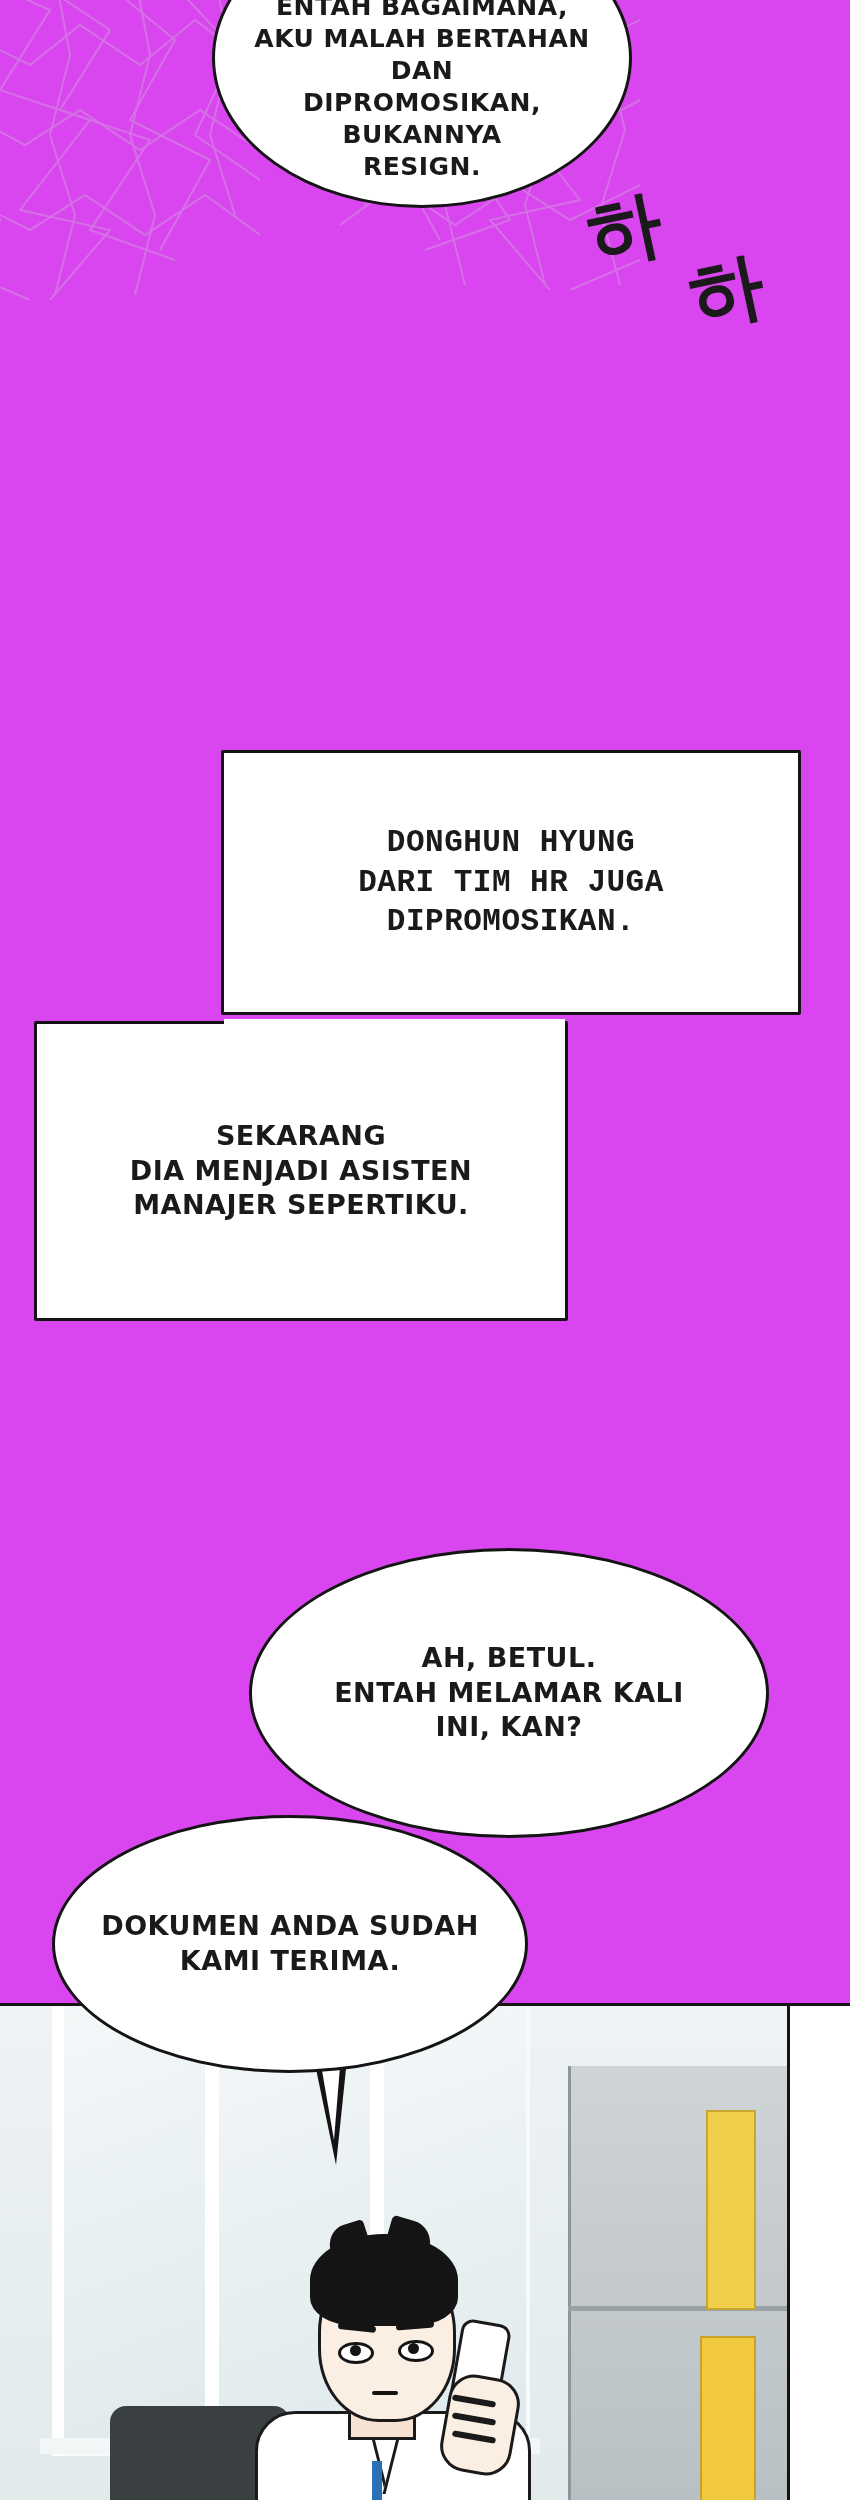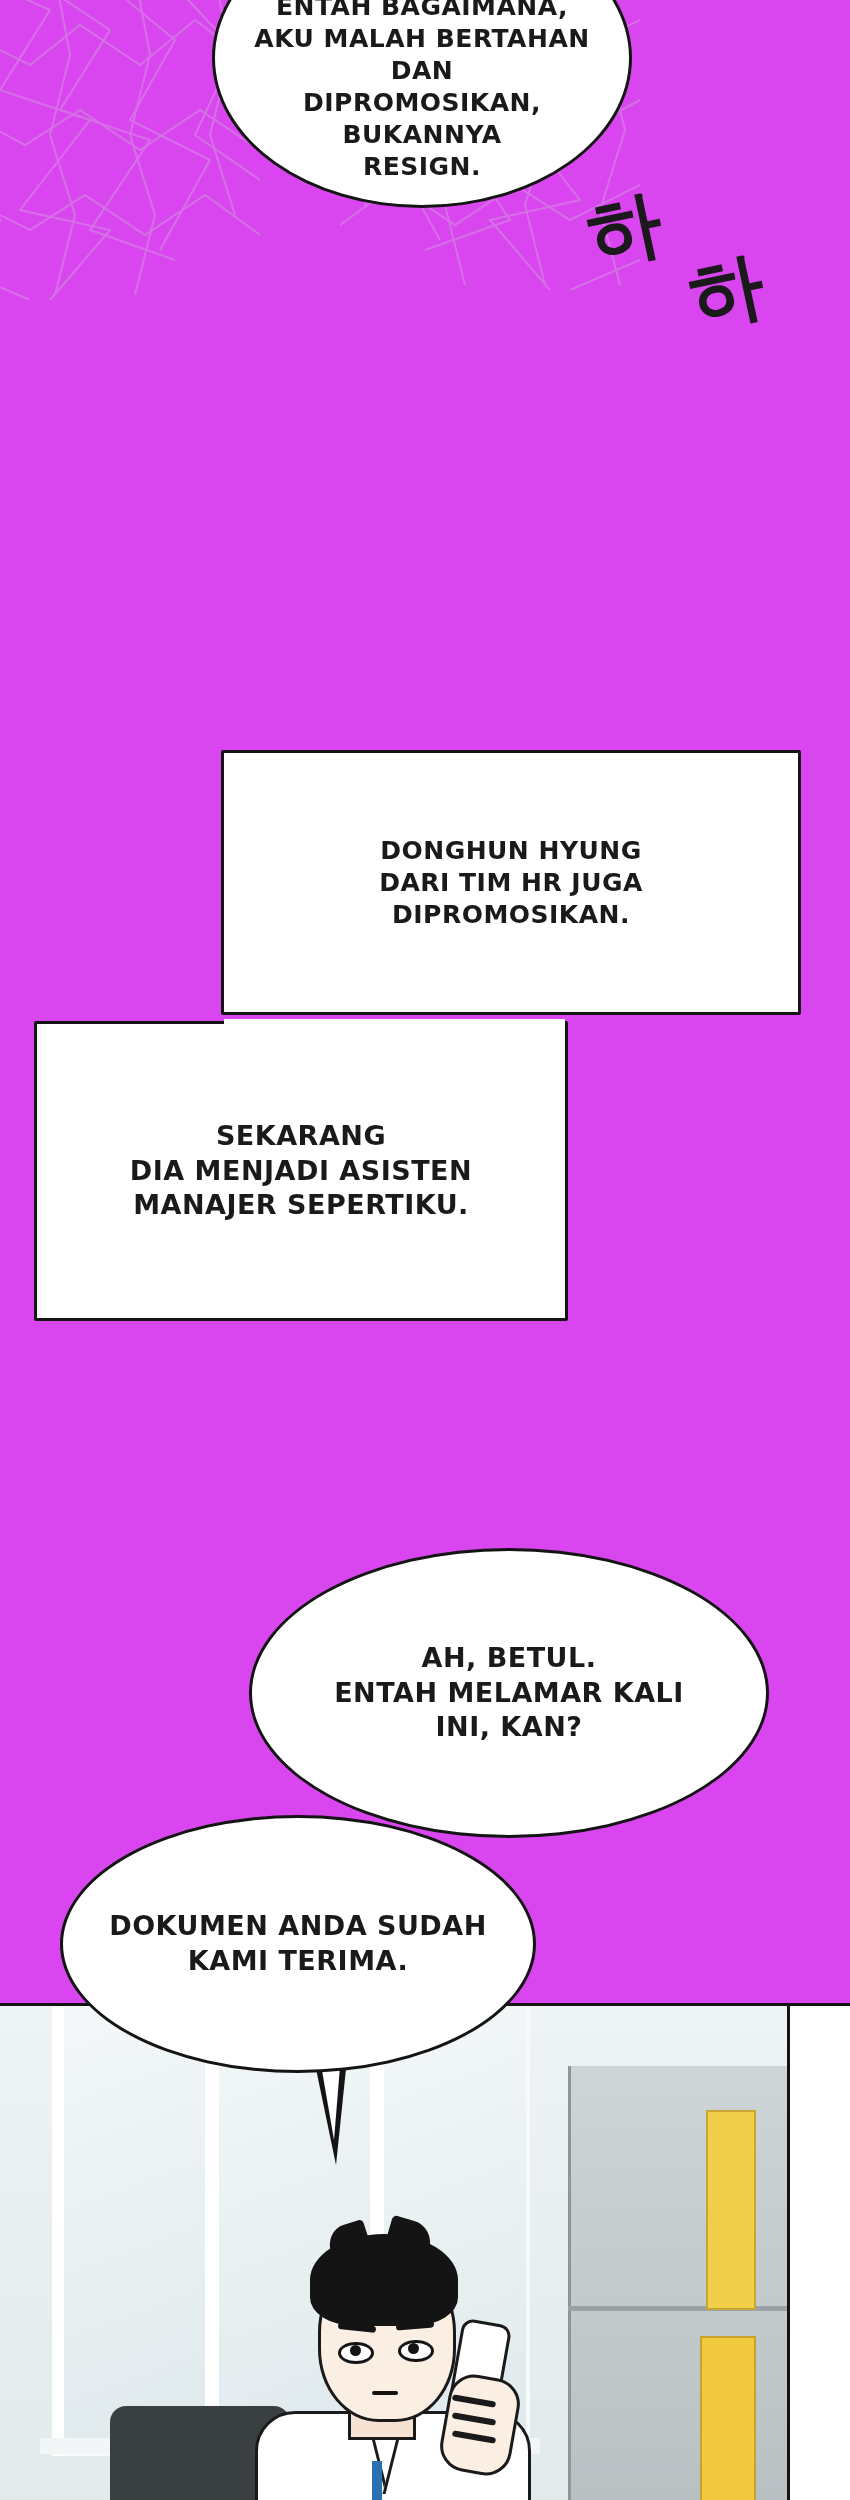--- a/index.html
+++ b/index.html
@@ -61,21 +61,21 @@
 
   
   #bubble-2 {
     left: 221px;
     top: 750px;
     width: 580px;
     height: 265px;
     border-radius: 2px;
     padding: 10px 26px;
   }
-  #bubble-2 .bubble-text { font-size: 25px; }
+  #bubble-2 .bubble-text { font-size: 31px; font-family: Liberation Mono, monospace; }
 
   
   #bubble-3 {
     left: 34px;
     top: 1021px;
     width: 534px;
     height: 300px;
     border-radius: 2px;
     padding: 10px 22px;
   }
@@ -94,21 +94,21 @@
     top: 1548px;
     width: 520px;
     height: 290px;
     border-radius: 50%;
     padding: 10px 46px;
   }
   #bubble-4 .bubble-text { font-size: 27px; }
 
   
   #bubble-5 {
-    left: 60px;
+    left: 52px;
     top: 1815px;
     width: 476px;
     height: 258px;
     border-radius: 50%;
     padding: 10px 30px;
     z-index: 6;
   }
   #bubble-5 .bubble-text { font-size: 27px; }
 
   

